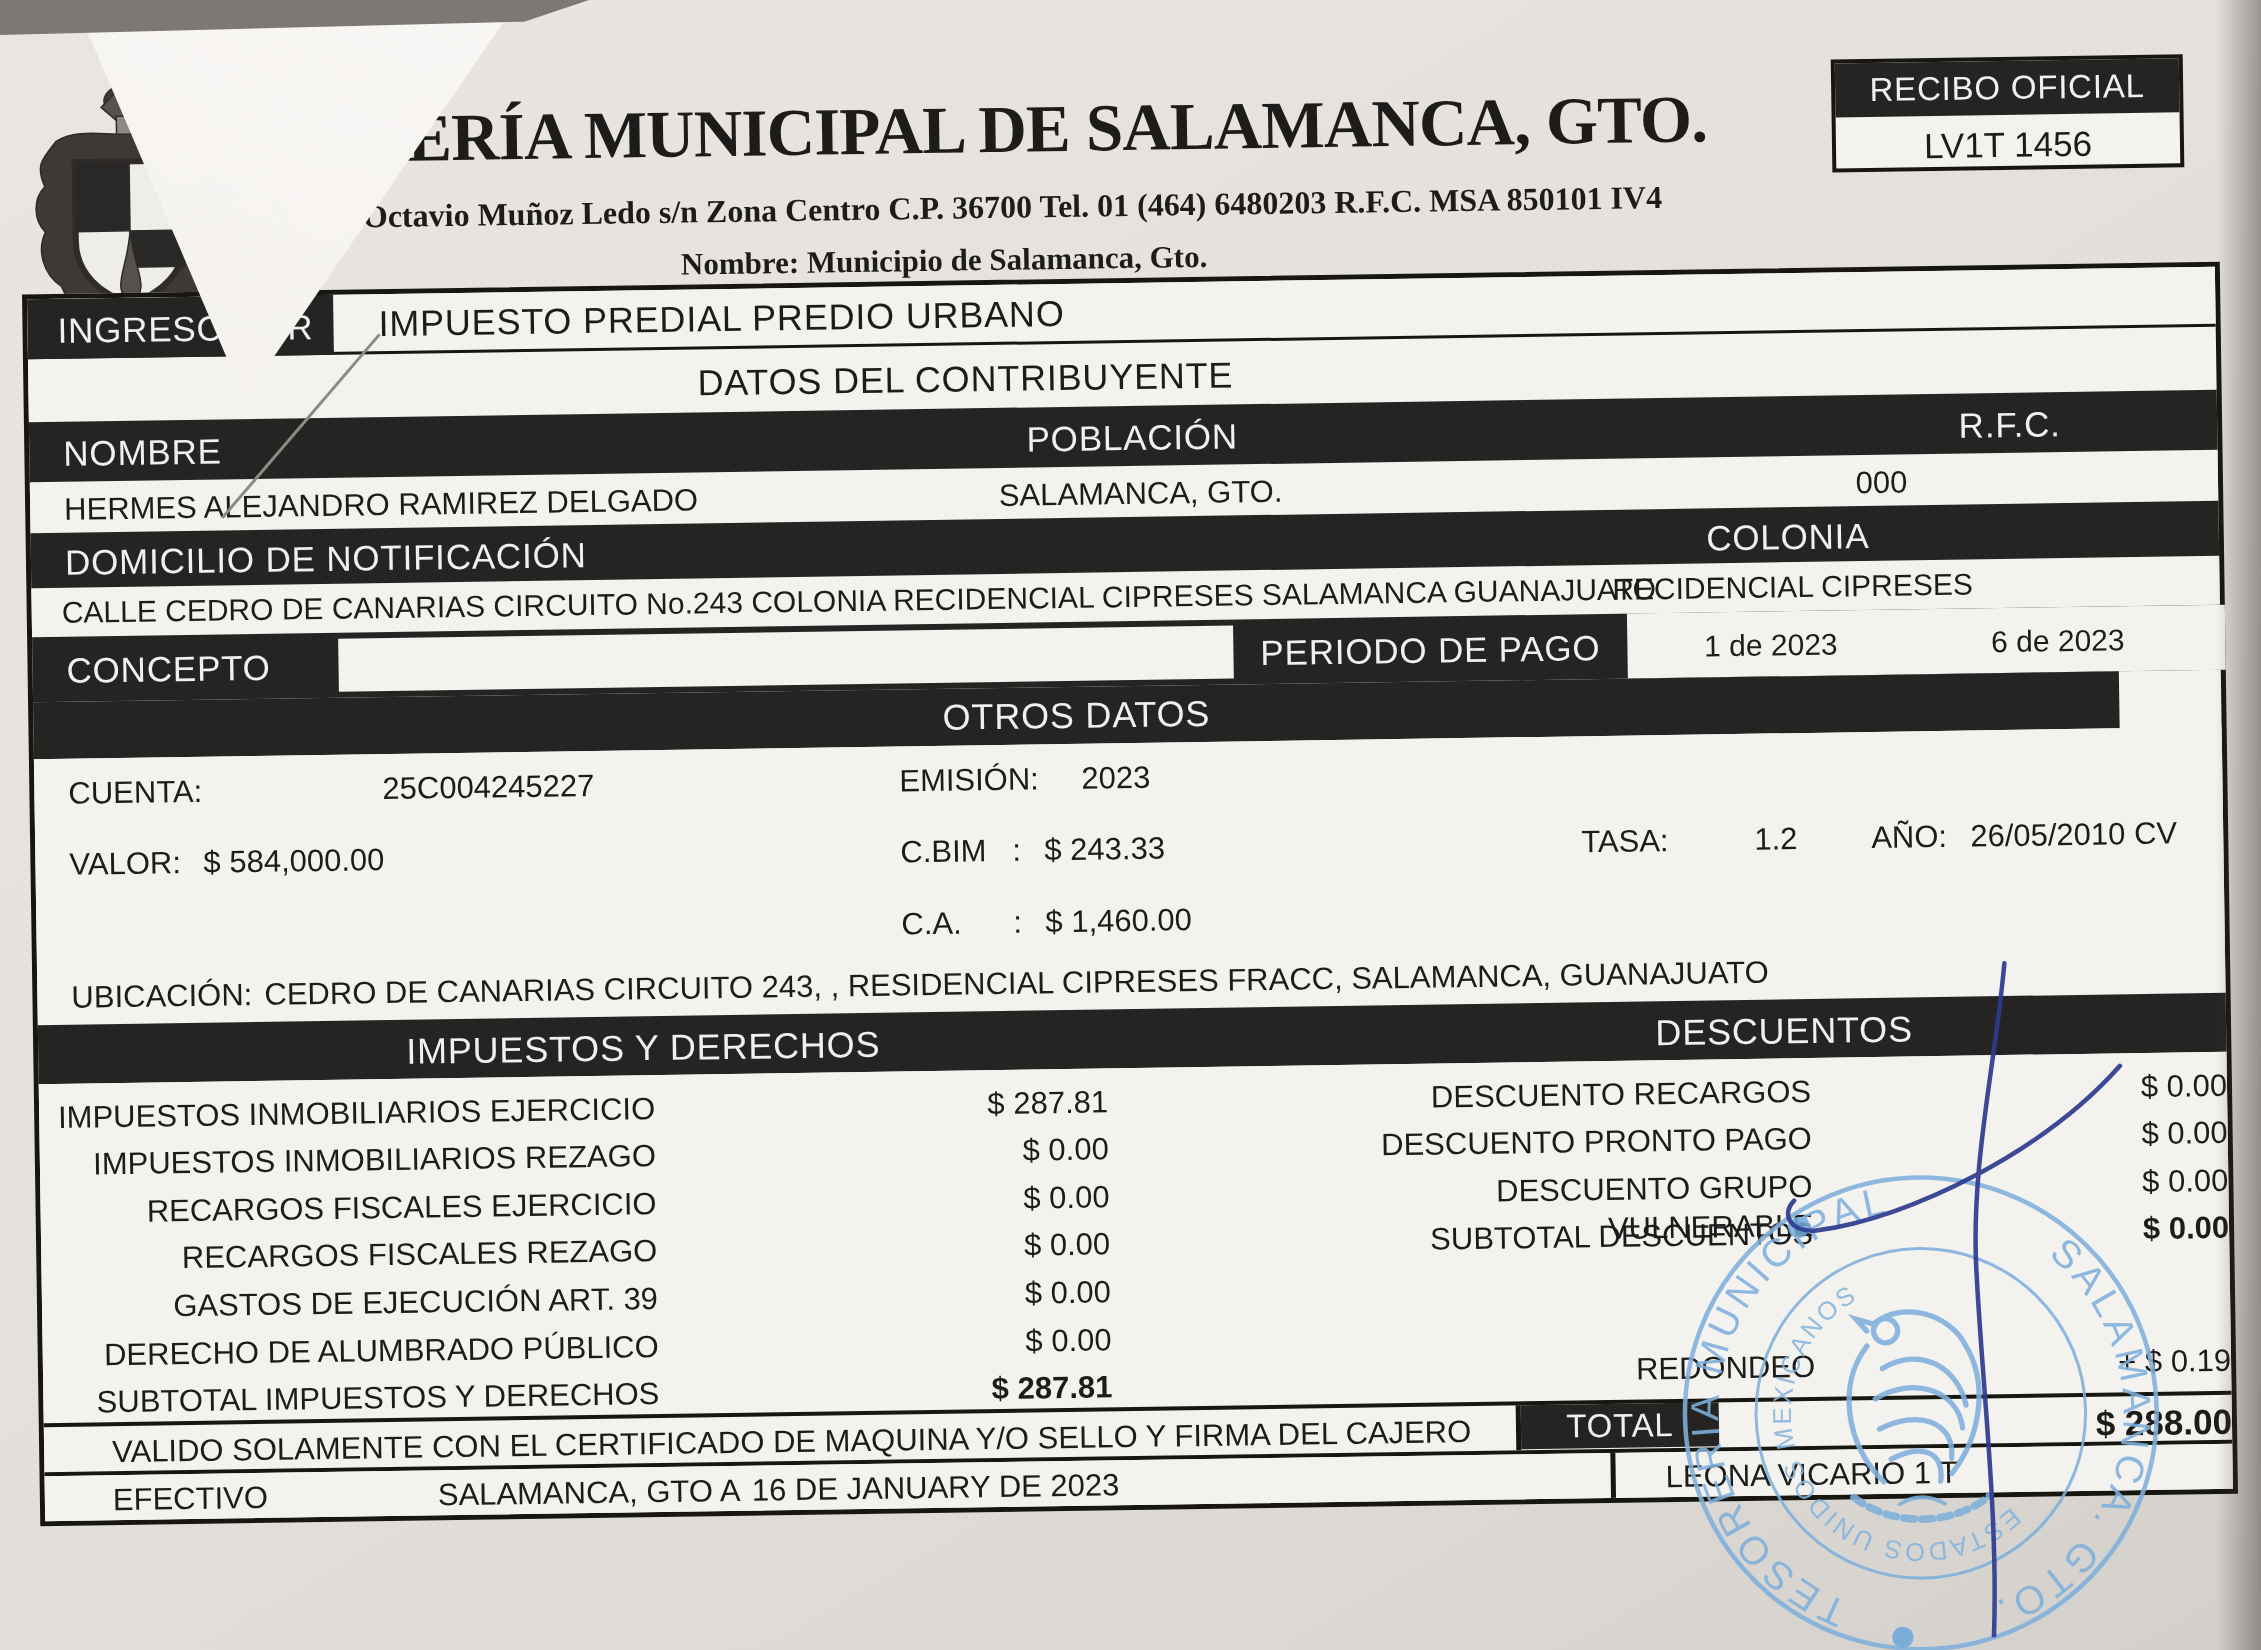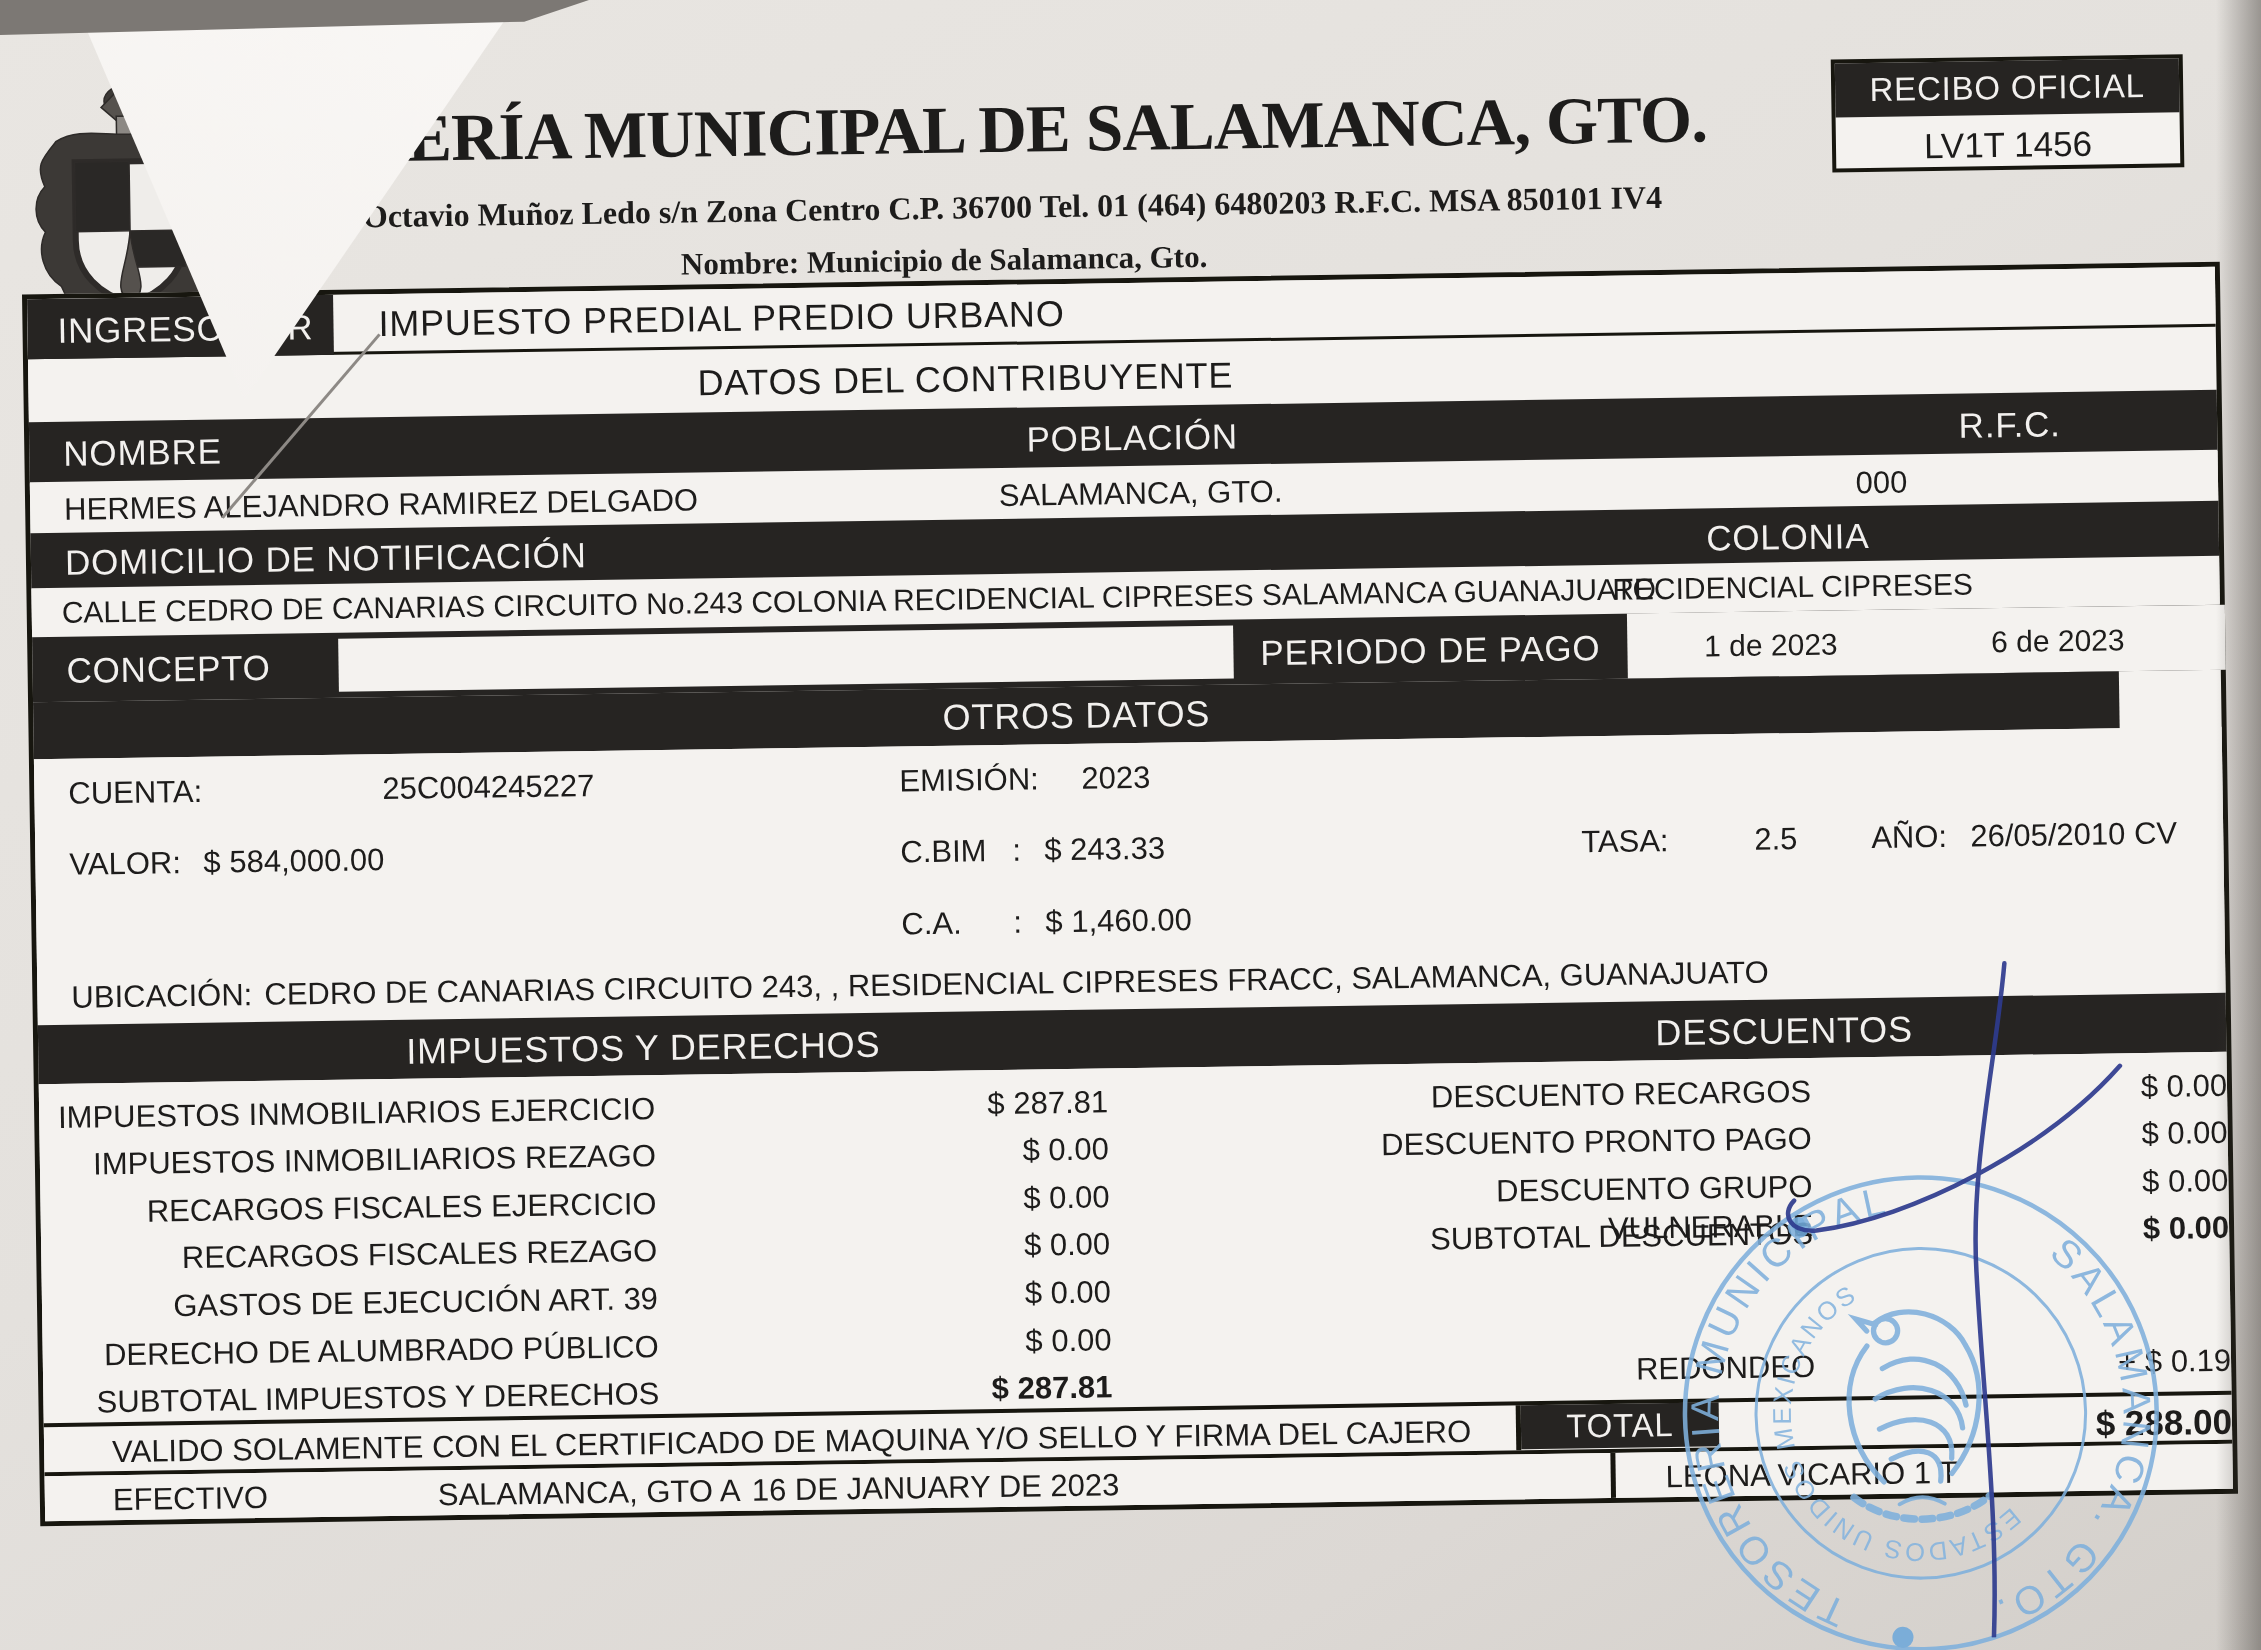--- a/index.html
+++ b/index.html
@@ -112,21 +112,21 @@
       <div class="abs val pre" style="left:34px;top:16.6px;">CUENTA:</div>
       <div class="abs val" style="left:348px;top:16.6px;">25C004245227</div>
       <div class="abs val" style="left:865px;top:16.6px;">EMISIÓN:</div>
       <div class="abs val" style="left:1047px;top:16.6px;">2023</div>
 
       <div class="abs val" style="left:34px;top:88px;">VALOR:</div>
       <div class="abs val" style="left:168px;top:88px;">$ 584,000.00</div>
       <div class="abs val pre" style="left:865px;top:88px;">C.BIM   :</div>
       <div class="abs val" style="left:1009px;top:88px;">$ 243.33</div>
       <div class="abs val" style="left:1546px;top:88px;">TASA:</div>
-      <div class="abs val" style="left:1719px;top:88px;">2.5</div>
+      <div class="abs val" style="left:1719px;top:88px;">1.2</div>
       <div class="abs val" style="left:1836px;top:88px;">AÑO:</div>
       <div class="abs val" style="left:1935px;top:88px;">26/05/2010 CV</div>
 
       <div class="abs val pre" style="left:865px;top:160px;">C.A.      :</div>
       <div class="abs val" style="left:1009px;top:160px;">$ 1,460.00</div>
 
       <div class="abs val" style="left:34px;top:221px;">UBICACIÓN:</div>
       <div class="abs val" style="left:227px;top:221px;">CEDRO DE CANARIAS CIRCUITO 243, , RESIDENCIAL CIPRESES FRACC, SALAMANCA, GUANAJUATO</div>
     </div>
 

